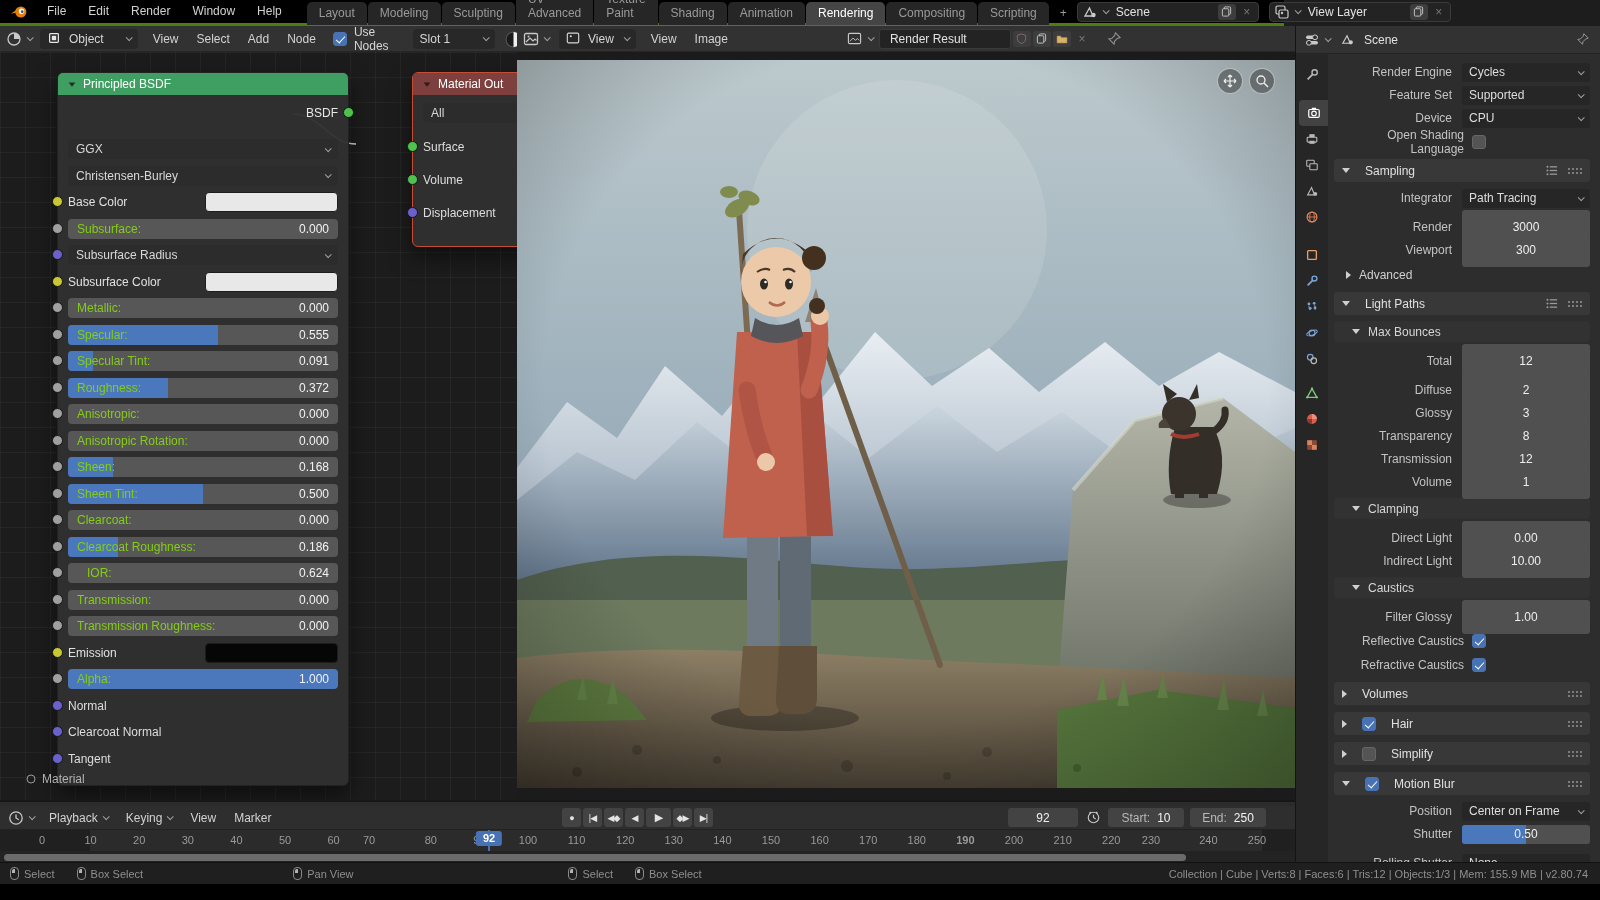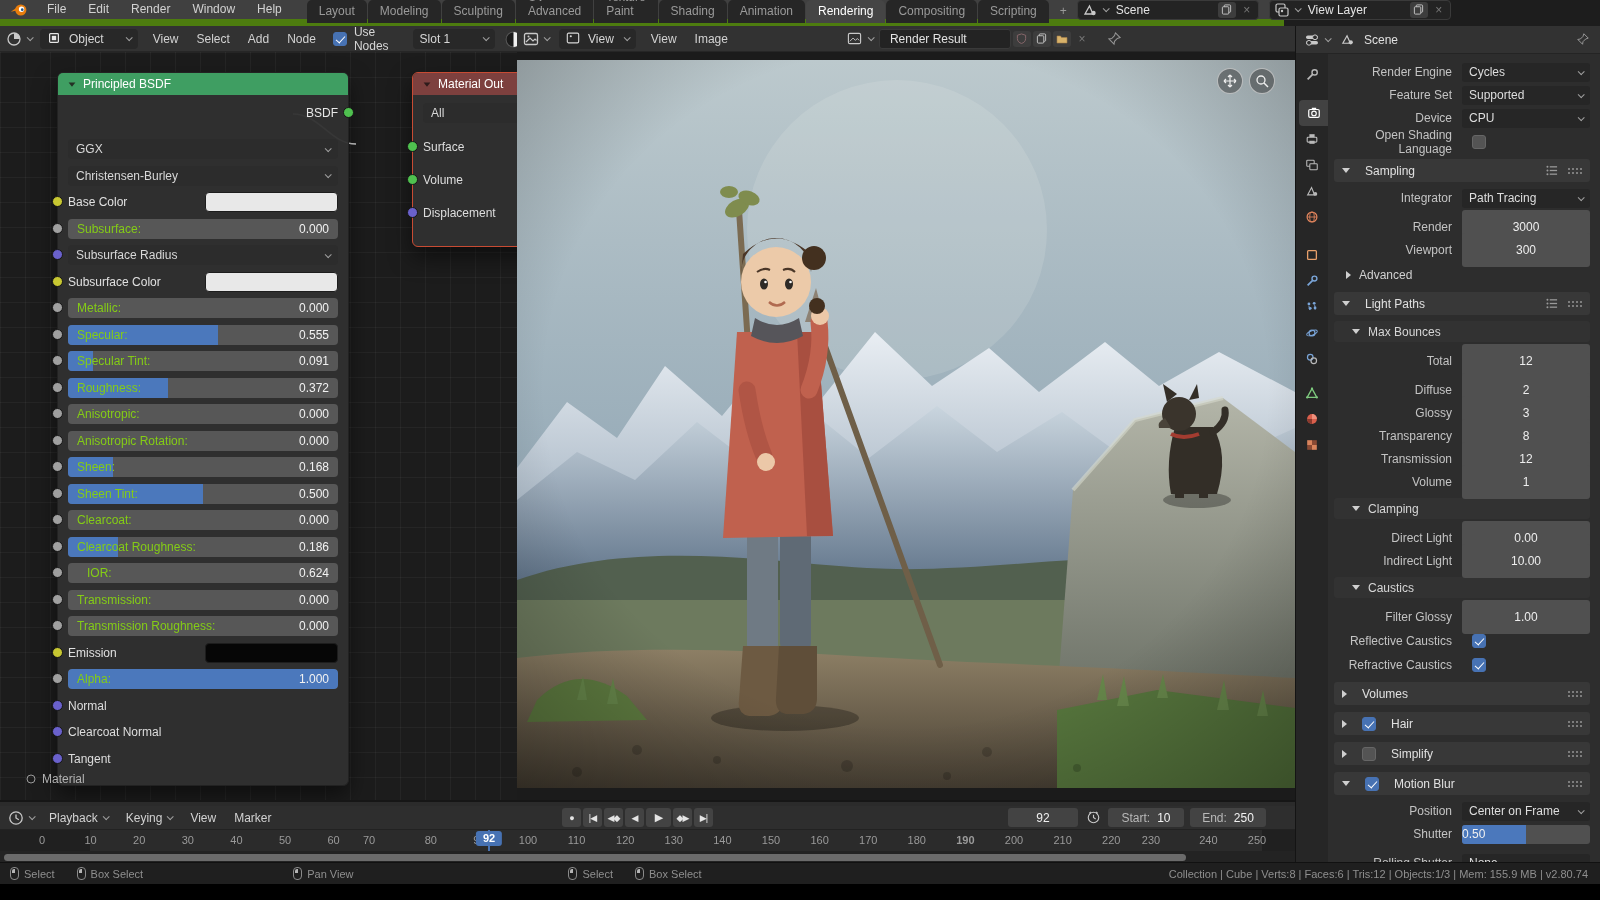--- a/index.html
+++ b/index.html
@@ -1,21 +1,21 @@
 <!DOCTYPE html>
 <html><head>
 <meta charset="utf-8">
 <style>
   * { margin:0; padding:0; box-sizing:border-box; }
   html,body { background:#000; }
   body { font-family:"Liberation Sans","DejaVu Sans",sans-serif; font-size:12px; color:#c8c8c8; }
   #app { position:relative; width:1600px; height:900px; background:#1d1d1d; overflow:hidden; }
 
   
-  .topbar { position:absolute; left:0; top:0; width:1284px; height:26px; background:#404040; display:flex; align-items:center; border-bottom:7px solid #4d7c0f; }
+  .topbar { position:absolute; left:0; top:0; width:1284px; height:26px; background:#000000; display:flex; align-items:center; border-bottom:3px solid #4d7c0f; }
   .logo { width:18px; height:16px; margin:0 8px 0 10px; }
   .menu-item { padding:0 11px; color:#d2d2d2; line-height:25px; cursor:default; }
   .workspaces { display:flex; align-items:flex-end; height:26px; margin-left:14px; }
   .ws-tab { padding:4px 12px 5px; color:#9a9a9a; border-radius:5px 5px 0 0; margin-right:1px; background:#262626; }
   .ws-tab.active { background:#454545; color:#ffffff; }
   .ws-add { padding:4px 10px 5px; color:#9a9a9a; }
   .topbar-right { margin-left:auto; display:flex; gap:10px; margin-right:14px; }
   .selector { display:flex; align-items:center; background:#232323; border:1px solid #3a3a3a; border-radius:4px; height:20px; padding:0 2px 0 4px; }
   .selector .sel-value { padding:0 8px; color:#e3e3e3; min-width:108px; }
   .mini-btn { width:18px; height:16px; display:flex; align-items:center; justify-content:center; background:#3d3d3d; border-radius:3px; margin-left:2px; color:#b5b5b5; }
@@ -73,30 +73,30 @@
   .prop-header { position:absolute; left:0; top:0; right:0; height:28px; background:#323232; display:flex; align-items:center; padding:0 8px; border-bottom:1px solid #242424; }
   .prop-tabs { position:absolute; left:0; top:28px; width:32px; bottom:0; background:#262626; display:flex; flex-direction:column; align-items:stretch; padding-top:8px; }
   .ptab { height:26px; display:flex; align-items:center; justify-content:center; }
   .ptab.active { background:#424242; border-radius:4px 0 0 4px; margin-left:3px; }
   .prop-content { position:absolute; left:32px; top:28px; right:0; bottom:0; padding:8px 10px 6px 6px; overflow:hidden; }
   .p-row { display:flex; align-items:center; height:20px; margin-bottom:3px; }
   .p-label { width:128px; text-align:right; padding-right:10px; color:#c3c3c3; flex:0 0 auto; white-space:nowrap; overflow:hidden; }
   .p-select { flex:1; background:#262626; border-radius:3px; height:19px; display:flex; align-items:center; padding:0 7px; color:#dedede; }
   .p-select .chev { margin-left:auto; }
   .p-field { flex:1; background:#505050; border-radius:3px; height:34px; display:flex; align-items:center; justify-content:center; color:#eeeeee; }
-  .p-slider { flex:1; background:#505050; border-radius:3px; height:19px; position:relative; overflow:hidden; display:flex; align-items:center; color:#f0f0f0; }
+  .p-slider { flex:1; background:#505050; border-radius:3px; height:19px; position:relative; overflow:hidden; display:flex; align-items:center; justify-content:center; color:#f0f0f0; }
   .p-slider .fill { position:absolute; left:0; top:0; bottom:0; background:#4b78bc; }
   .p-slider .v { position:relative; }
   .p-section { height:23px; background:#383838; border-radius:3px; display:flex; align-items:center; gap:15px; padding:0 8px; margin:7px 0 6px; color:#e0e0e0; }
   .p-subsection { height:21px; background:#323232; border-radius:3px; display:flex; align-items:center; gap:8px; padding:0 8px 0 18px; margin:6px 0 5px; color:#d6d6d6; }
   .p-collapsed { height:21px; display:flex; align-items:center; gap:8px; padding:0 8px 0 12px; margin:4px 0; color:#d0d0d0; }
   .dots { width:15px; height:7px; margin-left:auto; background-image:radial-gradient(#7d7d7d 1px,transparent 1.2px); background-size:4px 4px; flex:0 0 auto; }
   .preset { margin-left:auto; flex:0 0 auto; display:flex; gap:8px; align-items:center; }
   .p-check-row { display:flex; align-items:center; height:21px; margin-bottom:3px; }
-  .p-check-label { flex:1; text-align:right; padding-right:20px; color:#c3c3c3; }
+  .p-check-label { flex:1; text-align:right; padding-right:8px; color:#c3c3c3; }
   .gap { margin-top:9px; }
 
   
   .timeline { position:absolute; left:0; top:800px; width:1295px; height:62px; background:#2b2b2b; border-top:2px solid #161616; }
   .tl-header { position:absolute; left:0; top:4px; right:0; height:24px; background:#2e2e2e; display:flex; align-items:center; padding:0 8px; border-bottom:1px solid #222; }
   .transport { position:absolute; left:562px; top:2px; display:flex; gap:2px; }
   .t-btn { min-width:19px; height:19px; background:#434343; border-radius:3px; color:#e4e4e4; display:flex; align-items:center; justify-content:center; font-size:9px; padding:0 3px; letter-spacing:-1px; }
   .t-btn.play { min-width:25px; font-size:11px; }
   .frame-box { position:absolute; left:1008px; top:2px; width:70px; height:19px; background:#434343; border-radius:3px; display:flex; align-items:center; justify-content:center; color:#f0f0f0; }
   .range-box { position:absolute; top:2px; height:19px; background:#434343; border-radius:3px; display:flex; align-items:center; justify-content:center; gap:7px; color:#b9b9b9; }

